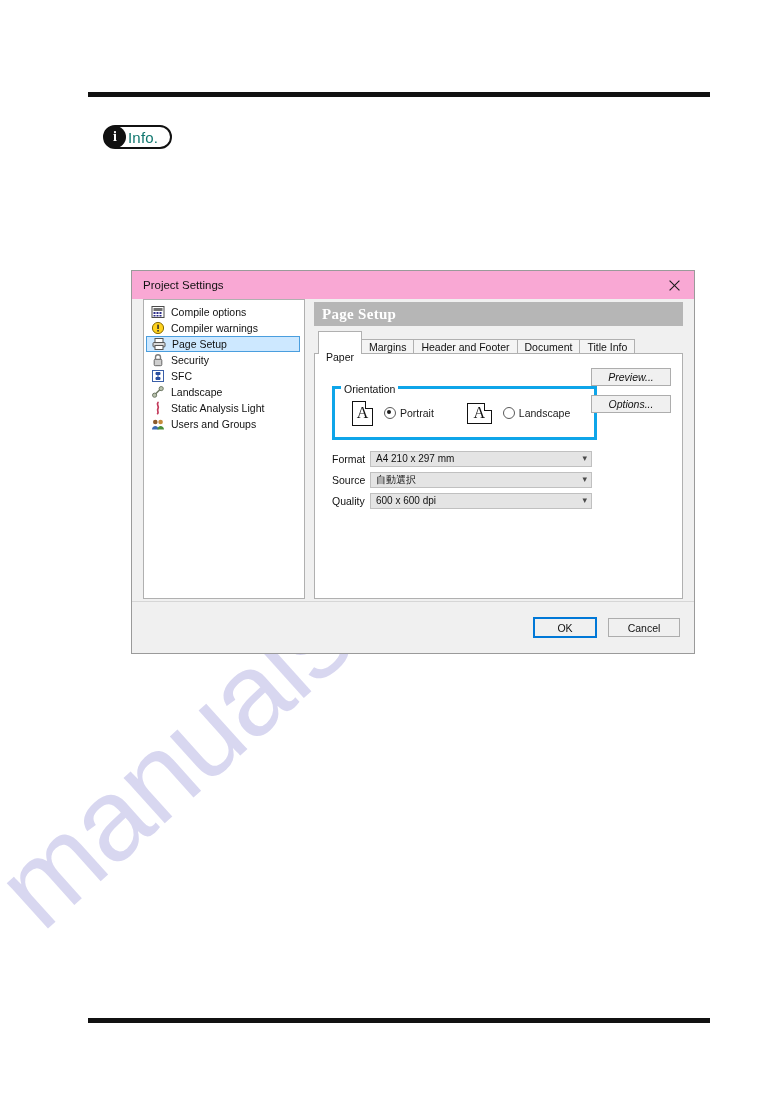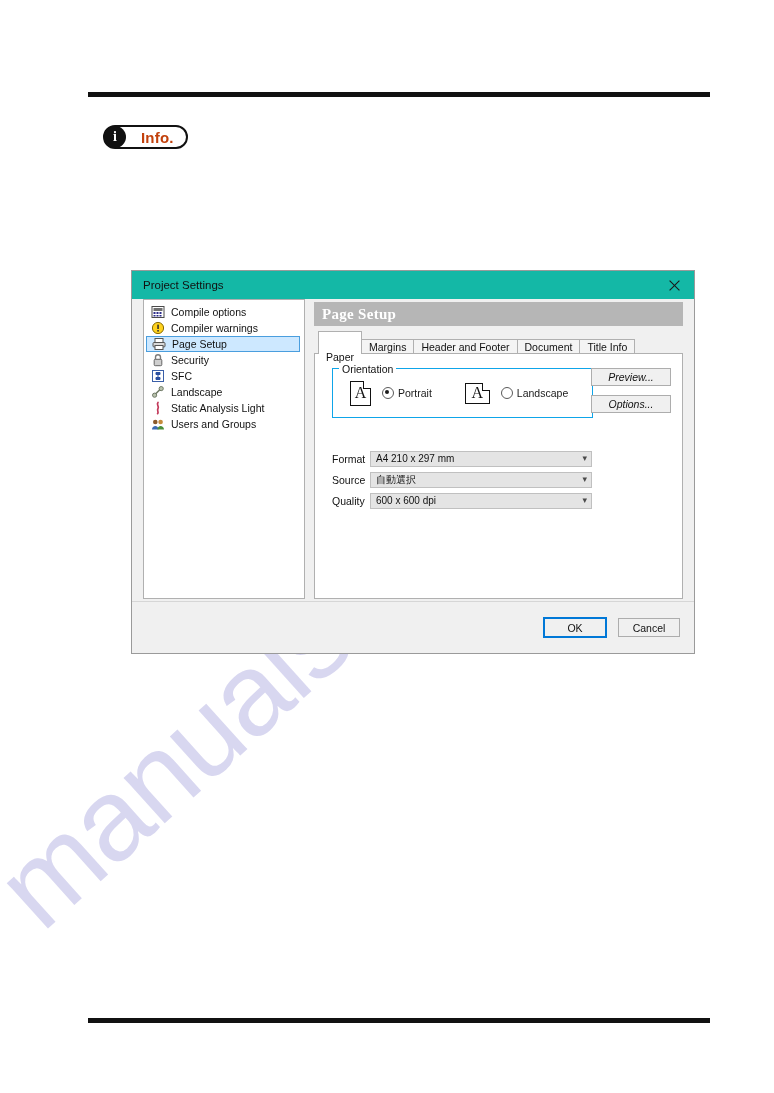--- a/index.html
+++ b/index.html
@@ -50,24 +50,24 @@
     color: #ffffff;
     display: flex;
     align-items: center;
     justify-content: center;
     font-weight: bold;
     font-size: 14px;
     font-family: "Liberation Serif", serif;
     flex: none;
   }
   .info-badge .ilabel {
-    margin-left: 15px;
+    margin-left: 2px;
     font-size: 15px;
-    font-weight: bold;
-    color: #c2410c;
+    font-weight: normal;
+    color: #0f766e;
     letter-spacing: 0.2px;
   }
 
   
   .watermark {
     position: absolute;
     left: 60px;
     top: 820px;
     font-size: 116px;
     color: #b9b7e4;
@@ -92,21 +92,21 @@
     box-sizing: border-box;
     font-size: 11px;
     color: #1a1a1a;
   }
   .titlebar {
     height: 28px;
     display: flex;
     align-items: center;
     justify-content: space-between;
     padding: 0 0 0 11px;
-    background: #14b8a6;
+    background: #f9a8d4;
   }
   .titlebar .ttl {
     font-size: 11.5px;
     color: #111111;
   }
   .closebtn {
     width: 40px;
     height: 26px;
     display: flex;
     align-items: center;
@@ -212,24 +212,24 @@
     background: #ffffff;
     flex: 1;
     margin-top: -1px;
     position: relative;
     padding: 10px 12px;
     box-sizing: border-box;
   }
 
   
   .group {
-    border: 1px solid #0ea5e9;
+    border: 3px solid #0ea5e9;
     position: absolute;
     left: 17px;
-    top: 14px;
+    top: 32px;
     width: 259px;
     height: 48px;
   }
   .group-legend {
     position: absolute;
     left: 6px;
     top: -6px;
     background: #ffffff;
     padding: 0 3px;
     font-size: 10.5px;
@@ -368,21 +368,21 @@
     left: 0; right: 0; bottom: 0;
     height: 52px;
     border-top: 1px solid #d6d6d6;
     display: flex;
     align-items: center;
     justify-content: flex-end;
     padding-right: 14px;
     gap: 11px;
     box-sizing: border-box;
   }
-  .btn.wide { width: 62px; height: 19px; }
+  .btn.wide { width: 72px; height: 19px; }
   .btn.primary {
     border: 2px solid #0078d7;
     background: #f0f0f0;
     width: 64px;
     height: 21px;
   }
 </style>
 </head>
 <body>
 

